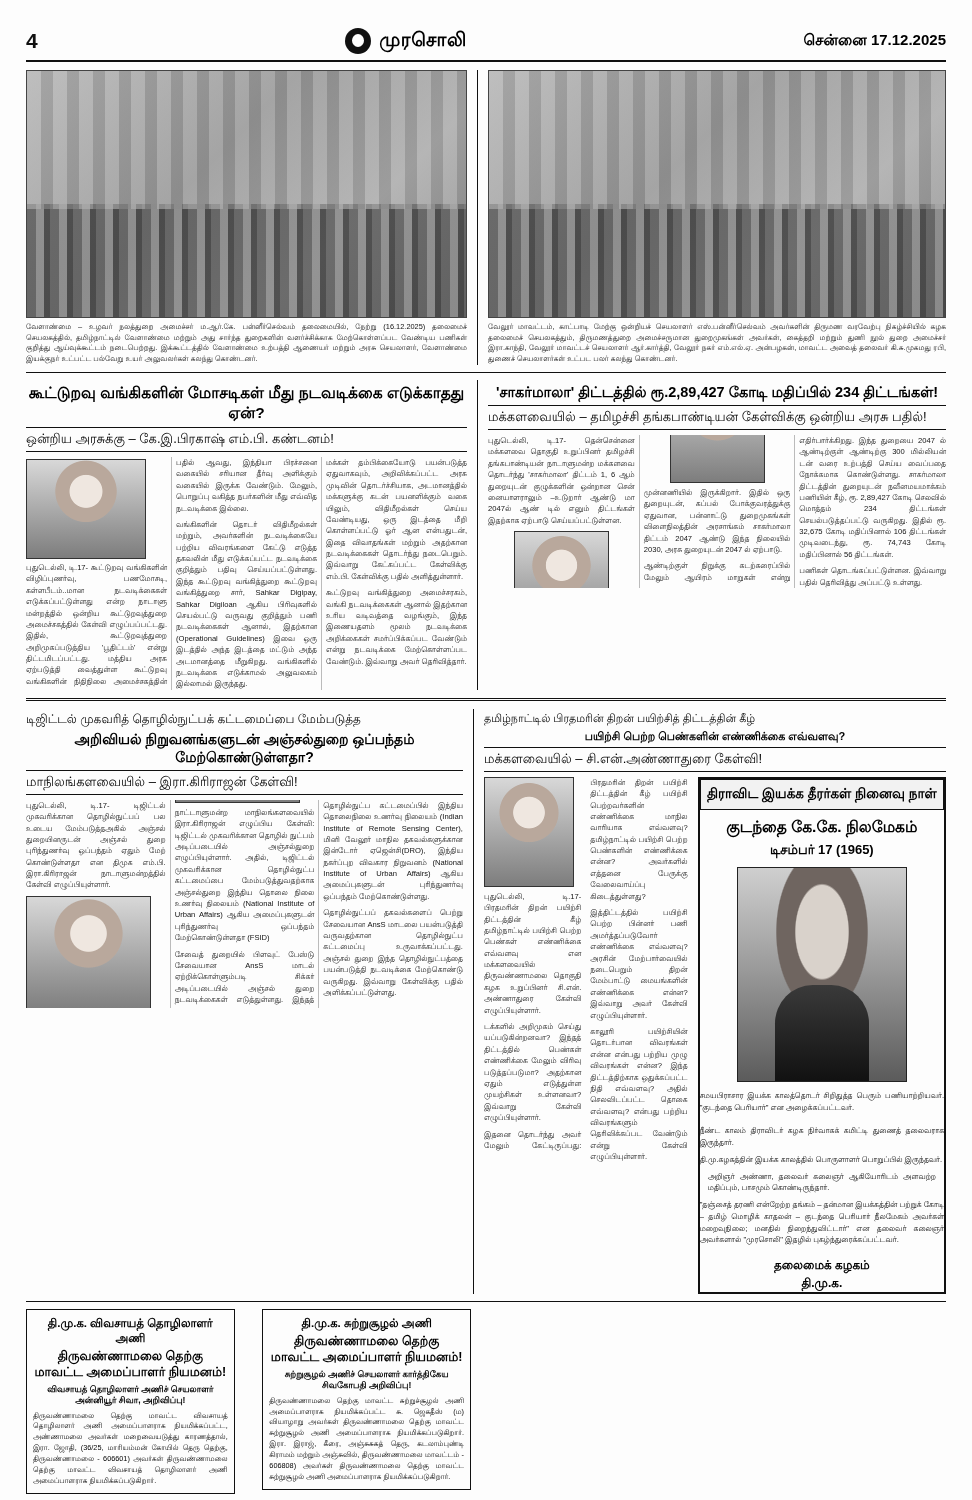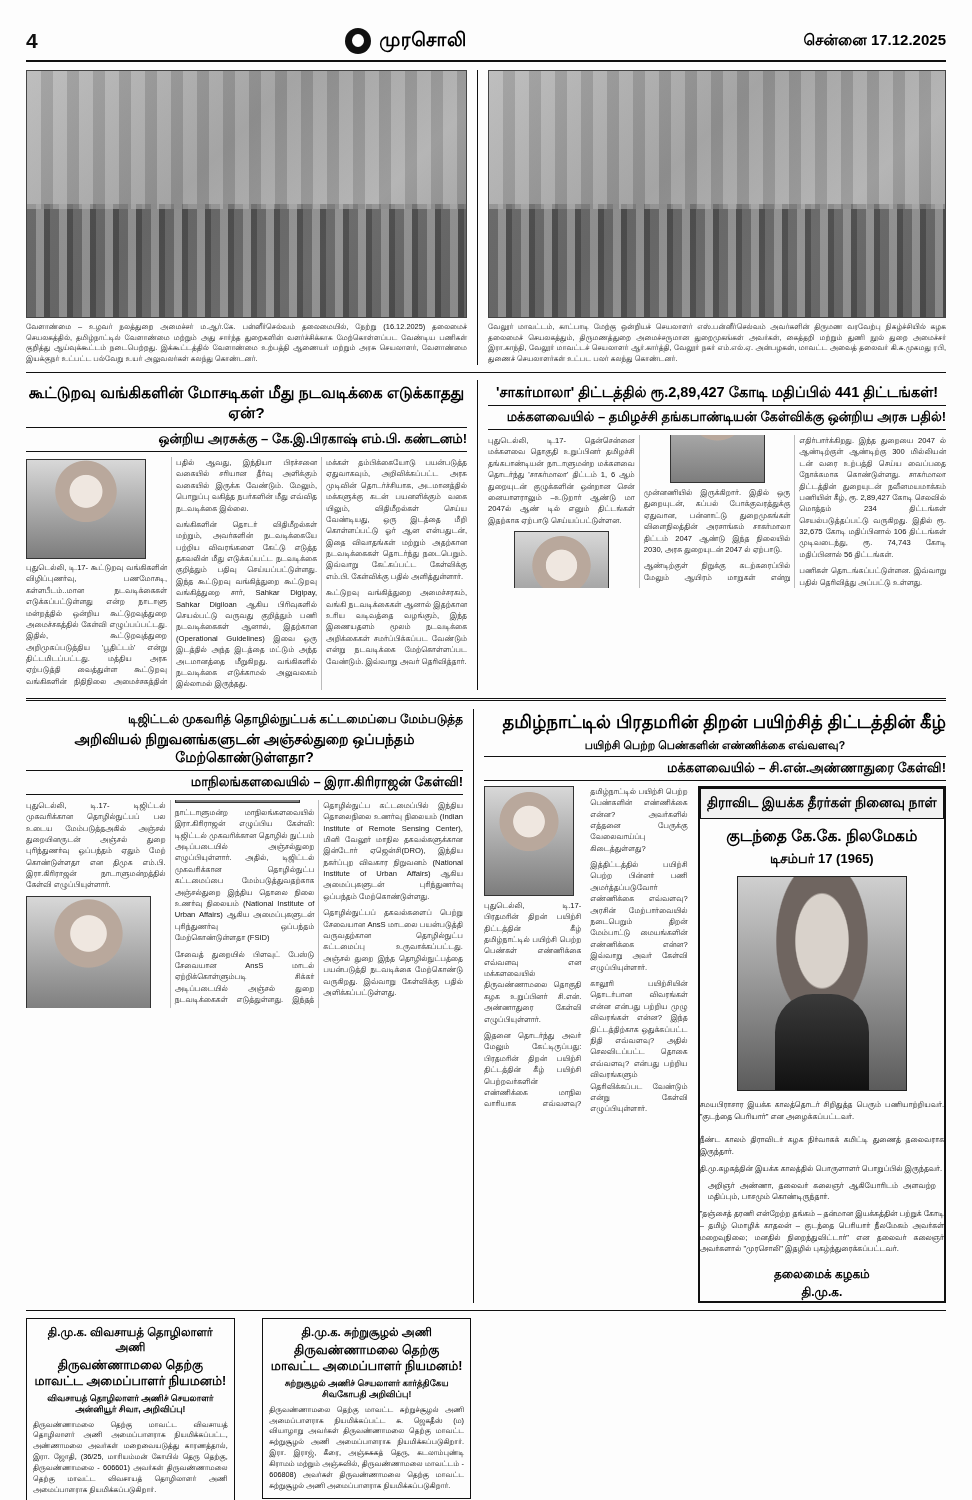--- a/index.html
+++ b/index.html
@@ -61,21 +61,21 @@
     opacity:.6;
   }
   .cap {
     font-size: 7.4px; line-height: 1.45; text-align: justify; color:#111;
     margin-top: 4px;
   }
   .hr-solid { border-top: 1px solid #111; margin: 7px 0; }
   .hr-double { border-top: 3px double #111; margin: 8px 0; }
   .vrule { border-left: 1px solid #111; }
   h2.hl { font-size: 15.5px; margin:4px 0 2px; text-align:center; font-weight:bold;}
-  h3.hl { font-size: 13px; margin:3px 0 2px; text-align:right; font-weight:bold;}
+  h3.hl { font-size: 13px; margin:3px 0 2px; text-align:left; font-weight:normal;}
   .body-txt {
     font-size: 7.6px; line-height: 1.5; text-align: justify; color:#111;
     hyphens:auto;
   }
   .body-txt p { margin: 0 0 5px 0; }
 
   .c3 { column-count: 3; column-gap: 9px; column-rule: 1px solid #bbb; }
   .c2 { column-count: 2; column-gap: 9px; }
 
   .portrait {
@@ -158,21 +158,21 @@
         <p>புதுடெல்லி, டி.17- கூட்டுறவு வங்கிகளின் விழிப்புணர்வு, பணமோசடி, கள்ளபீடம்..மான நடவடிக்கைகள் எடுக்கப்பட்டுள்ளது என்ற நாடாளு மன்றத்தில் ஒன்றிய கூட்டுறவுத்துறை அமைச்சகத்தில் கேள்வி எழுப்பப்பட்டது. இதில், கூட்டுறவுத்துறை அறிமுகப்படுத்திய 'பூதிட்டம்' என்று திட்டமிடப்பட்டது. மத்திய அரசு ஏற்படுத்தி வைத்துள்ள கூட்டுறவு வங்கிகளின் நிதிநிலை அமைச்சகத்தின் பதில் ஆவது, இந்தியா பிரச்சனை வகையில் சரியான தீர்வு அளிக்கும் வகையில் இருக்க வேண்டும். மேலும், பொறுப்பு வகித்த நபர்களின் மீது எவ்வித நடவடிக்கை இல்லை.</p>
         <p>வங்கிகளின் தொடர் விதிமீறல்கள் மற்றும், அவர்களின் நடவடிக்கையே பற்றிய விவரங்களை கேட்டு எடுத்த தகவலின் மீது எடுக்கப்பட்ட நடவடிக்கை குறித்தும் பதிவு செய்யப்பட்டுள்ளது. இந்த கூட்டுறவு வங்கித்துறை கூட்டுறவு வங்கித்துறை சார், Sahkar Digipay, Sahkar Digiloan ஆகிய பிரிவுகளில் செயல்பட்டு வருவது குறித்தும் பணி நடவடிக்கைகள் ஆனால், இதற்கான (Operational Guidelines) இவை ஒரு இடத்தில் அந்த இடத்தை மட்டும் அந்த அடமானத்தை மீறுகிறது. வங்கிகளில் நடவடிக்கை எடுக்காமல் அலுவலகம் இல்லாமல் இருந்தது.</p>
         <p>மக்கள் தம்பிக்கையோடு பயன்படுத்த ஏதுவாகவும், அறிவிக்கப்பட்ட அரசு முடிவின் தொடர்ச்சியாக, அடமானத்தில் மக்களுக்கு கடன் பயனளிக்கும் வகை யிலும், விதிமீறல்கள் செய்ய வேண்டியது, ஒரு இடத்தை மீறி கொள்ளப்பட்டு ஓர் ஆன என்பதுடன், இதை விவாதங்கள் மற்றும் அதற்கான நடவடிக்கைகள் தொடர்ந்து நடைபெறும். இவ்வாறு கேட்கப்பட்ட கேள்விக்கு எம்.பி. கேள்விக்கு பதில் அளித்துள்ளார்.</p>
         <p>கூட்டுறவு வங்கித்துறை அமைச்சரகம், வங்கி நடவடிக்கைகள் ஆனால் இதற்கான உரிய வடிவத்தை வழங்கும், இந்த இணையதளம் மூலம் நடவடிக்கை அறிக்கைகள் சமர்ப்பிக்கப்பட வேண்டும் என்று நடவடிக்கை மேற்கொள்ளப்பட வேண்டும். இவ்வாறு அவர் தெரிவித்தார்.</p>
       </div>
     </div>
 
     <div class="vrule" style="width:1px;"></div>
 
     <div style="width:462px">
-      <h2 class="hl" style="font-size:14.5px">'சாகர்மாலா' திட்டத்தில் ரூ.2,89,427 கோடி மதிப்பில் 441 திட்டங்கள்!</h2>
+      <h2 class="hl" style="font-size:14.5px">'சாகர்மாலா' திட்டத்தில் ரூ.2,89,427 கோடி மதிப்பில் 234 திட்டங்கள்!</h2>
       <div style="border-top:1px solid #111;margin:3px 0"></div>
       <h3 class="hl">மக்களவையில் – தமிழச்சி தங்கபாண்டியன் கேள்விக்கு ஒன்றிய அரசு பதில்!</h3>
       <div style="border-top:1px solid #111;margin:3px 0 5px"></div>
       <div class="c3 body-txt">
         <p>புதுடெல்லி, டி.17- தென்சென்னை மக்களவை தொகுதி உறுப்பினர் தமிழச்சி தங்கபாண்டியன் நாடாளுமன்ற மக்களவை தொடர்ந்து 'சாகர்மாலா' திட்டம் 1, 6 ஆம் துறையுடன் குழுக்களின் ஒன்றான சென் னையாளராலும் –உடுறார் ஆண்டு மா 2047ல் ஆண் டில் எனும் திட்டங்கள் இதற்காக ஏற்பாடு செய்யப்பட்டுள்ளன.</p>
         <div class="portrait" style="width:95px;height:105px;margin:0 auto 4px"></div>
         <p>முன்னணியில் இருக்கிறார். இதில் ஒரு துறையுடன், கப்பல் போக்குவரத்துக்கு ஏதுவான, பன்னாட்டு துறைமுகங்கள் விளைநிலத்தின் அரசாங்கம் சாகர்மாலா திட்டம் 2047 ஆண்டு இந்த நிலையில் 2030, அரசு துறையுடன் 2047 ல் ஏற்பாடு.</p>
         <p>ஆண்டிற்குள் நிறுக்கு கடற்கரைப்பில் மேலும் ஆயிரம் மாறுகள் என்று எதிர்பார்க்கிறது. இந்த துறையை 2047 ல் ஆண்டிற்குள் ஆண்டிற்கு 300 மில்லியன் டன் வரை உற்பத்தி செய்ய வைப்பதை நோக்கமாக கொண்டுள்ளது. சாகர்மாலா திட்டத்தின் துறையுடன் நவீனமயமாக்கம் பணியின் கீழ், ரூ. 2,89,427 கோடி செலவில் மொத்தம் 234 திட்டங்கள் செயல்படுத்தப்பட்டு வருகிறது. இதில் ரூ. 32,675 கோடி மதிப்பினால் 106 திட்டங்கள் முடிவடைந்து, ரூ. 74,743 கோடி மதிப்பினால் 56 திட்டங்கள்.</p>
         <p>பணிகள் தொடங்கப்பட்டுள்ளன. இவ்வாறு பதில் தெரிவித்து அப்பட்டு உள்ளது.</p>
       </div>
@@ -194,33 +194,34 @@
         <div class="portrait" style="width:125px;height:115px;margin:0 0 4px"></div>
         <p>நாட்டாளுமன்ற மாநிலங்களவையில் இரா.கிரிராஜன் எழுப்பிய கேள்வி: டிஜிட்டல் முகவரிக்கான தொழில் நுட்பம் அடிப்படையில் அஞ்சல்துறை எழுப்பியுள்ளார். அதில், டிஜிட்டல் முகவரிக்கான தொழில்நுட்ப கட்டமைப்பை மேம்படுத்துவதற்காக அஞ்சல்துறை இந்திய தொலை நிலை உணர்வு நிலையம் (National Institute of Urban Affairs) ஆகிய அமைப்புகளுடன் புரிந்துணர்வு ஒப்பந்தம் மேற்கொண்டுள்ளதா (FSID)</p>
         <p>சேவைத் துறையில் பிளவுட் பேஸ்டு சேவையான AnsS மாடல் ஏற்றிக்கொள்ளும்படி சிக்கர் அடிப்படையில் அஞ்சல் துறை நடவடிக்கைகள் எடுத்துள்ளது. இந்தத் தொழில்நுட்ப கட்டமைப்பில் இந்திய தொலைநிலை உணர்வு நிலையம் (Indian Institute of Remote Sensing Center), மினி வேலூர் மாநில தகவல்களுக்கான இன்டோர் ஏஜென்சி(DRO), இந்திய நகர்ப்புற விவகார நிறுவனம் (National Institute of Urban Affairs) ஆகிய அமைப்புகளுடன் புரிந்துணர்வு ஒப்பந்தம் மேற்கொண்டுள்ளது.</p>
         <p>தொழில்நுட்பப் தகவல்களைப் பெற்று சேவையான AnsS மாடலை பயன்படுத்தி வருவதற்கான தொழில்நுட்ப கட்டமைப்பு உருவாக்கப்பட்டது. அஞ்சல் துறை இந்த தொழில்நுட்பத்தை பயன்படுத்தி நடவடிக்கை மேற்கொண்டு வருகிறது. இவ்வாறு கேள்விக்கு பதில் அளிக்கப்பட்டுள்ளது.</p>
       </div>
     </div>
 
     <div class="vrule" style="width:1px;"></div>
 
     <div style="width:462px">
-      <h3 class="hl" style="font-size:18px">தமிழ்நாட்டில் பிரதமரின் திறன் பயிற்சித் திட்டத்தின் கீழ்</h3>
+      <h3 class="hl" style="font-size:11px">தமிழ்நாட்டில் பிரதமரின் திறன் பயிற்சித் திட்டத்தின் கீழ்</h3>
       <h2 class="hl" style="font-size:11px">பயிற்சி பெற்ற பெண்களின் எண்ணிக்கை எவ்வளவு?</h2>
       <div style="border-top:1px solid #111;margin:3px 0"></div>
       <h3 class="hl">மக்களவையில் – சி.என்.அண்ணாதுரை கேள்வி!</h3>
       <div style="border-top:1px solid #111;margin:3px 0 5px"></div>
 
       <div class="cols">
 
         <div style="width:205px">
           <div class="body-txt">
             <div class="c2">
               <div class="portrait" style="width:90px;height:110px;margin:0 0 4px"></div>
               <p>புதுடெல்லி, டி.17- பிரதமரின் திறன் பயிற்சி திட்டத்தின் கீழ் தமிழ்நாட்டில் பயிற்சி பெற்ற பெண்கள் எண்ணிக்கை எவ்வளவு என மக்களவையில் திருவண்ணாமலை தொகுதி கழக உறுப்பினர் சி.என். அண்ணாதுரை கேள்வி எழுப்பியுள்ளார்.</p>
+              <p>டக்களில் அறிமுகம் செய்து யப்படுகின்றனவா? இந்தத் திட்டத்தில் பெண்கள் எண்ணிக்கை மேலும் விரிவு படுத்தப்படுமா? அதற்கான ஏதும் எடுத்துள்ள முயற்சிகள் உள்ளனவா? இவ்வாறு கேள்வி எழுப்பியுள்ளார்.</p>
               <p>இதனை தொடர்ந்து அவர் மேலும் கேட்டிருப்பது: பிரதமரின் திறன் பயிற்சி திட்டத்தின் கீழ் பயிற்சி பெற்றவர்களின் எண்ணிக்கை மாநில வாரியாக எவ்வளவு? தமிழ்நாட்டில் பயிற்சி பெற்ற பெண்களின் எண்ணிக்கை என்ன? அவர்களில் எத்தனை பேருக்கு வேலைவாய்ப்பு கிடைத்துள்ளது?</p>
               <p>இத்திட்டத்தில் பயிற்சி பெற்ற பின்னர் பணி அமர்த்தப்படுவோர் எண்ணிக்கை எவ்வளவு? அரசின் மேற்பார்வையில் நடைபெறும் திறன் மேம்பாட்டு மையங்களின் எண்ணிக்கை என்ன? இவ்வாறு அவர் கேள்வி எழுப்பியுள்ளார்.</p>
               <p>காலூரி பயிற்சியின் தொடர்பான விவரங்கள் என்ன என்பது பற்றிய முழு விவரங்கள் என்ன? இந்த திட்டத்திற்காக ஒதுக்கப்பட்ட நிதி எவ்வளவு? அதில் செலவிடப்பட்ட தொகை எவ்வளவு? என்பது பற்றிய விவரங்களும் தெரிவிக்கப்பட வேண்டும் என்று கேள்வி எழுப்பியுள்ளார்.</p>
             </div>
           </div>
         </div>
 
         <div style="width:250px">
           <div class="memorial">
             <div class="mem-head">திராவிட இயக்க தீரர்கள் நினைவு நாள்</div>

